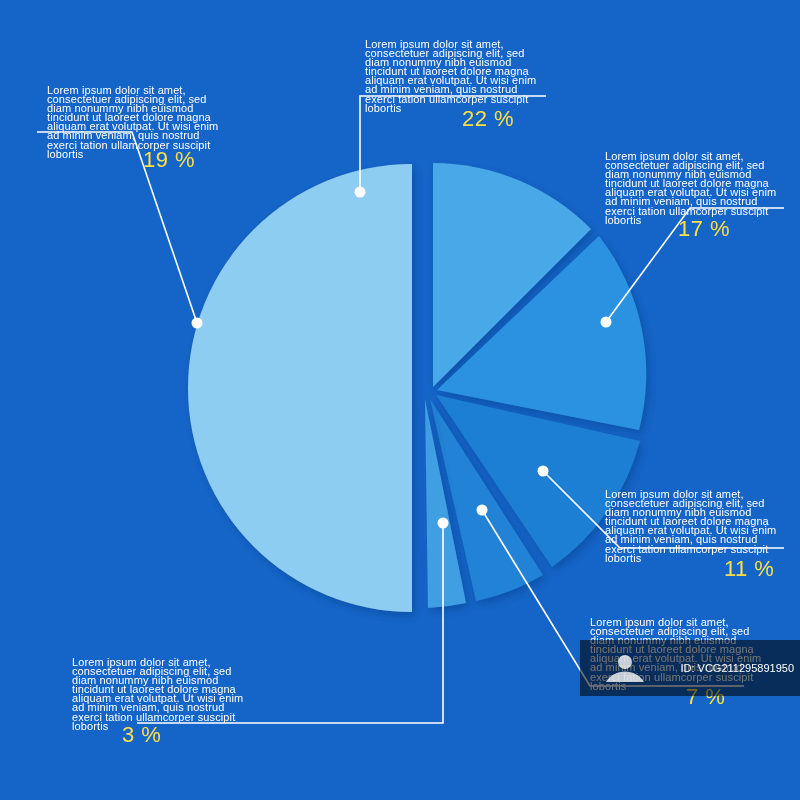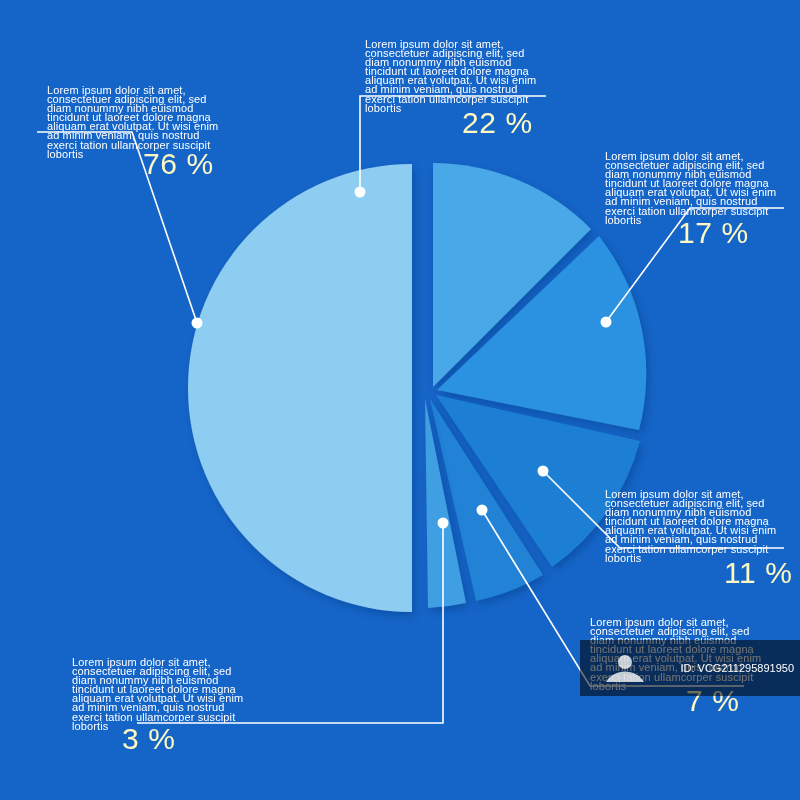--- a/index.html
+++ b/index.html
@@ -13,22 +13,22 @@
   .lorem{
     position:absolute;
     color:#ffffff;
     font-size:11px;
     line-height:9.1px;
     font-family:Liberation Sans, sans-serif;
     letter-spacing:0.01em;
   }
   .pct{
     position:absolute;
-    color:#fef9c3;
-    font-size:30px;
+    color:#fde047;
+    font-size:22px;
     font-family:"Liberation Sans", sans-serif;
     letter-spacing:0.02em;
     white-space:nowrap;
   }
   .wm{
     position:absolute;
     left:580px;top:640px;width:220px;height:56px;
     background:rgba(0,0,0,0.55);
     color:#ffffff;
     font-size:11px;
@@ -91,21 +91,21 @@
       <circle cx="482" cy="510" r="5.5" fill="#ffffff" stroke="none"></circle>
     </g>
 
     <g stroke="#ffffff" stroke-width="1.6" fill="none">
       <path d="M 137 723 L 443 723 L 443 523"></path>
       <circle cx="443" cy="523" r="5.5" fill="#ffffff" stroke="none"></circle>
     </g>
   </svg>
 
   <div class="lorem" style="left:47px;top:86px;width:185px;text-align:left;">Lorem ipsum dolor sit amet, consectetuer adipiscing elit, sed diam nonummy nibh euismod tincidunt ut laoreet dolore magna aliquam erat volutpat. Ut wisi enim ad minim veniam, quis nostrud exerci tation ullamcorper suscipit lobortis</div>
-  <div class="pct" style="left:143px;top:147px;">76 %</div>
+  <div class="pct" style="left:143px;top:147px;">19 %</div>
 
   <div class="lorem" style="left:365px;top:40px;width:182px;text-align:left;">Lorem ipsum dolor sit amet, consectetuer adipiscing elit, sed diam nonummy nibh euismod tincidunt ut laoreet dolore magna aliquam erat volutpat. Ut wisi enim ad minim veniam, quis nostrud exerci tation ullamcorper suscipit lobortis</div>
   <div class="pct" style="left:462px;top:106px;">22 %</div>
 
   <div class="lorem" style="left:605px;top:152px;width:182px;text-align:left;">Lorem ipsum dolor sit amet, consectetuer adipiscing elit, sed diam nonummy nibh euismod tincidunt ut laoreet dolore magna aliquam erat volutpat. Ut wisi enim ad minim veniam, quis nostrud exerci tation ullamcorper suscipit lobortis</div>
   <div class="pct" style="left:678px;top:216px;">17 %</div>
 
   <div class="lorem" style="left:605px;top:490px;width:182px;text-align:left;">Lorem ipsum dolor sit amet, consectetuer adipiscing elit, sed diam nonummy nibh euismod tincidunt ut laoreet dolore magna aliquam erat volutpat. Ut wisi enim ad minim veniam, quis nostrud exerci tation ullamcorper suscipit lobortis</div>
   <div class="pct" style="left:724px;top:556px;">11 %</div>
 

